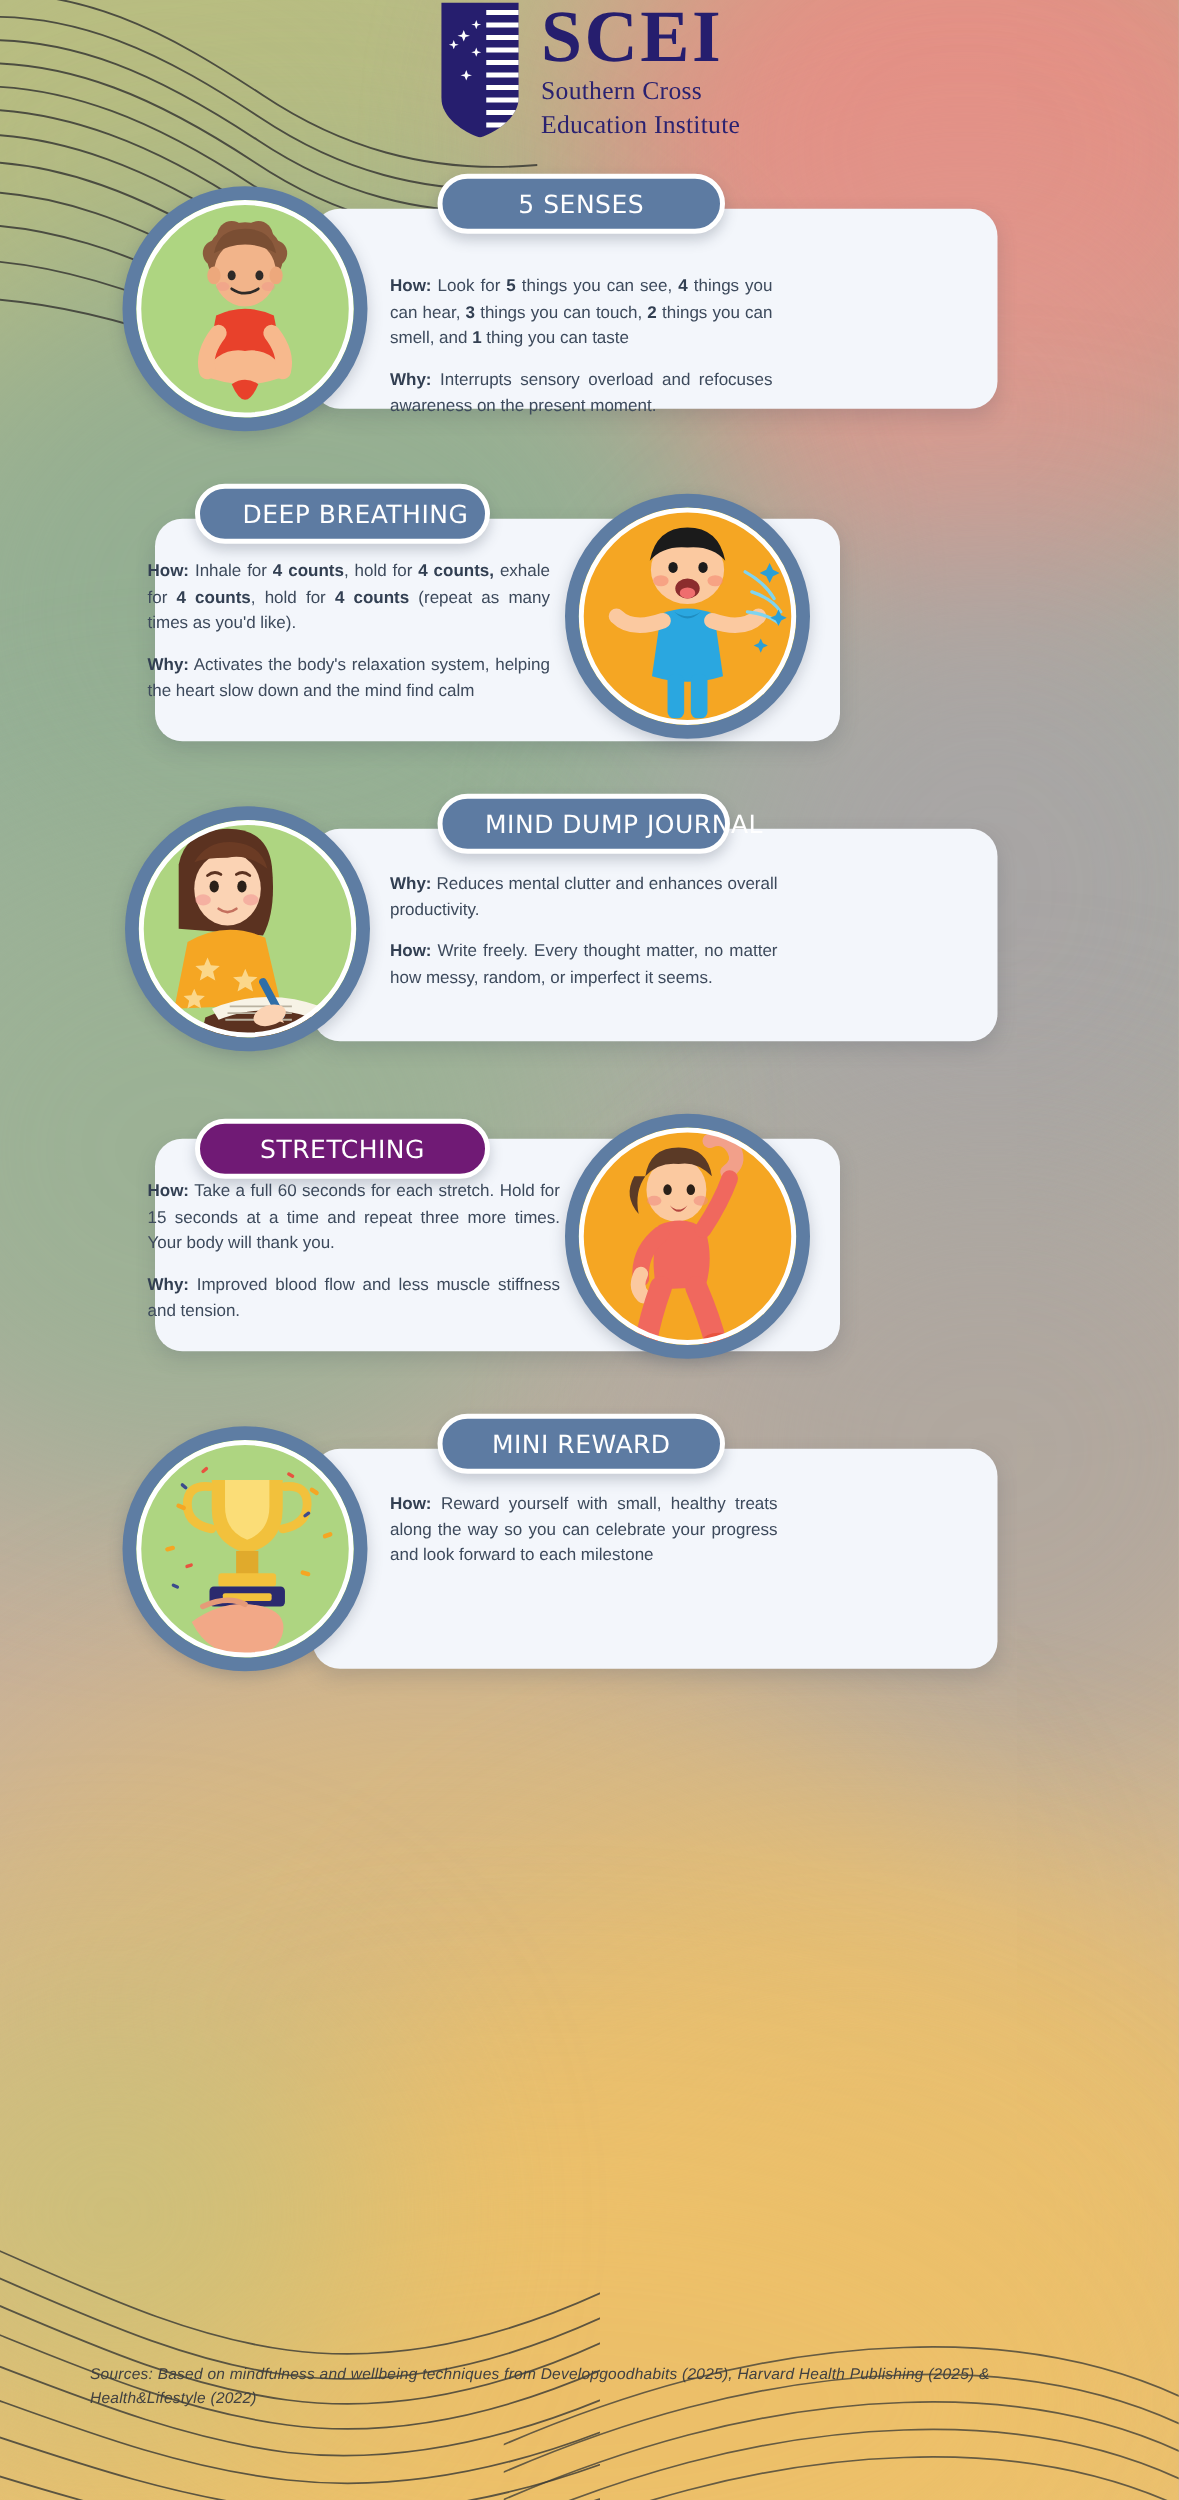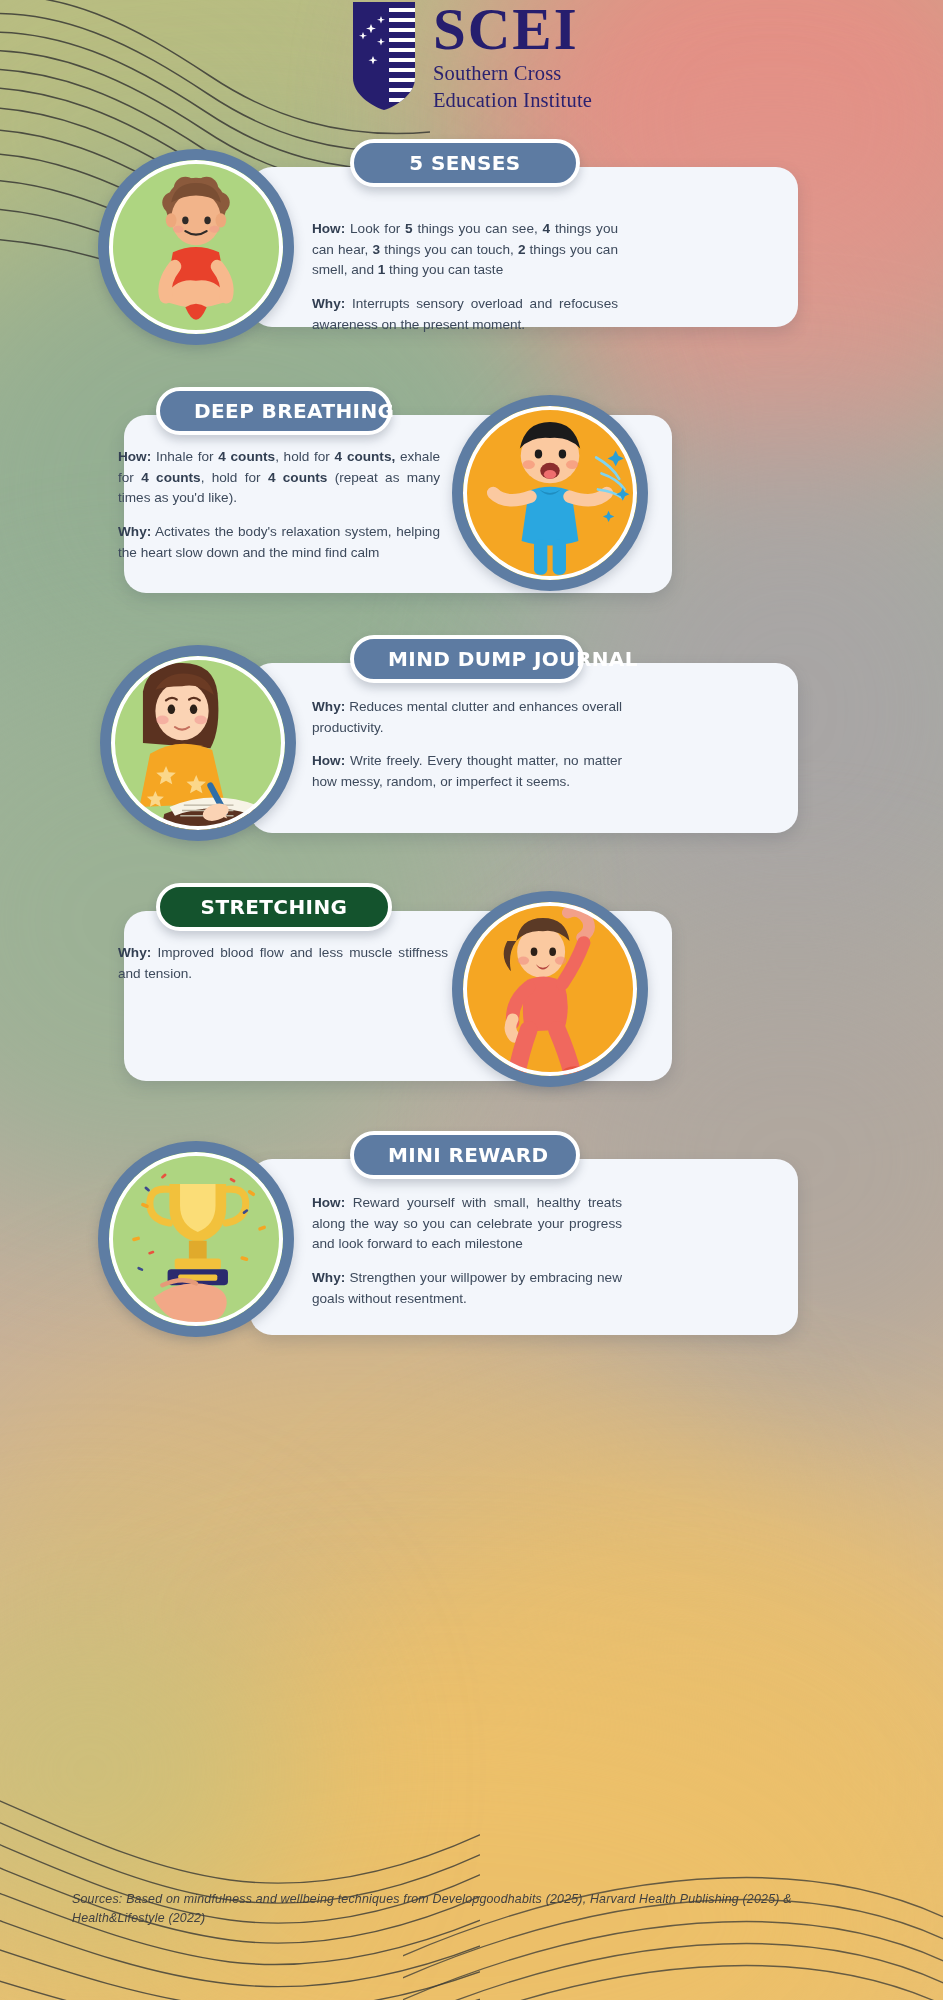--- a/index.html
+++ b/index.html
@@ -77,21 +77,21 @@
     box-shadow:0 6px 16px rgba(70,80,95,.2);
   }
   .card.right { left:250px; width:548px; }
   .card.left  { left:124px; width:548px; }
 
   .pill {
     position:absolute; z-index:6; top:0;
     background:#5d7ba2; color:#fff;
     border:4px solid #ffffff; border-radius:27px;
     height:48px; line-height:41px; text-align:center;
-    font-size:20px; font-weight:700; letter-spacing:.4px;
+    font-size:20px; font-weight:400; letter-spacing:.4px;
     box-shadow:0 5px 10px rgba(60,70,90,.25);
     font-family:"DejaVu Sans", sans-serif;
     padding:0 34px; white-space:nowrap;
   }
 
   .body-text {
     position:absolute; color:#3d4a5c;
     font-size:13.6px; line-height:1.52; text-align:justify;
     font-family:"Liberation Sans", sans-serif;
   }
@@ -388,23 +388,26 @@
           <path d="M56,132 q-6,12 2,20" stroke="#fbc9a0" stroke-width="13" fill="none" stroke-linecap="round"></path>
           <path d="M74,144 q-10,28 -14,52" stroke="#f0685e" stroke-width="20" fill="none" stroke-linecap="round"></path>
           <path d="M106,144 q12,28 18,52" stroke="#f0685e" stroke-width="20" fill="none" stroke-linecap="round"></path>
           <ellipse cx="58" cy="192" rx="14" ry="7" fill="#e8533f"></ellipse>
           <ellipse cx="126" cy="192" rx="14" ry="7" fill="#e8533f"></ellipse>
         </g>
       </svg>
       <span class="inner-ring"></span>
     </div>
 
-    <div class="pill" style="left:156px;width:236px;background:#14532d;">STRETCHING</div>
+    <div class="pill" style="left:156px;width:236px;background:#701a75;margin-top:12px;">STRETCHING</div>
 
     <div class="body-text" style="left:118px;top:60px;width:330px;">
+      <p>
+        <b>How:</b><span> Take a full 60 seconds for each stretch. Hold for 15 seconds at a time and repeat three more times. Your body will thank you.</span>
+      </p>
       <p>
         <b>Why:</b><span> Improved blood flow and less muscle stiffness and tension.</span>
       </p>
     </div>
     </div>
     <div class="section">
     <div class="card right" style="top:28px;height:176px;"></div>
 
     <div class="circ" style="left:98px;top:10px;border-color:#5e7da3;">
 
@@ -443,20 +446,17 @@
       </svg>
       <span class="inner-ring"></span>
     </div>
 
     <div class="pill" style="left:350px;width:230px;background:#5d7ba2;">MINI REWARD</div>
 
     <div class="body-text" style="left:312px;top:62px;width:310px;">
       <p>
         <b>How:</b><span> Reward yourself with small, healthy treats along the way so you can celebrate your progress and look forward to each milestone</span>
       </p>
-      <p>
-        <b>Why:</b><span> Strengthen your willpower by embracing new goals without resentment.</span>
-      </p>
     </div>
     </div>
   </div>
 
 <div id="footer">Sources: Based on mindfulness and wellbeing techniques from Developgoodhabits (2025), Harvard Health Publishing (2025) &amp; Health&amp;Lifestyle (2022)</div>
 
 </body></html>

